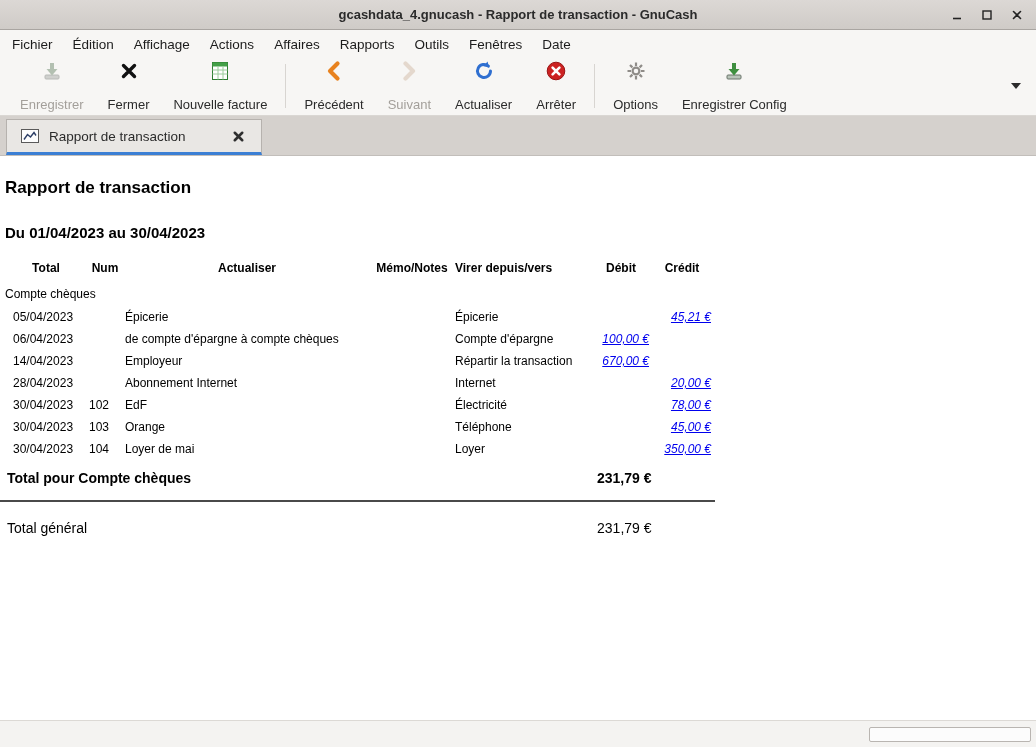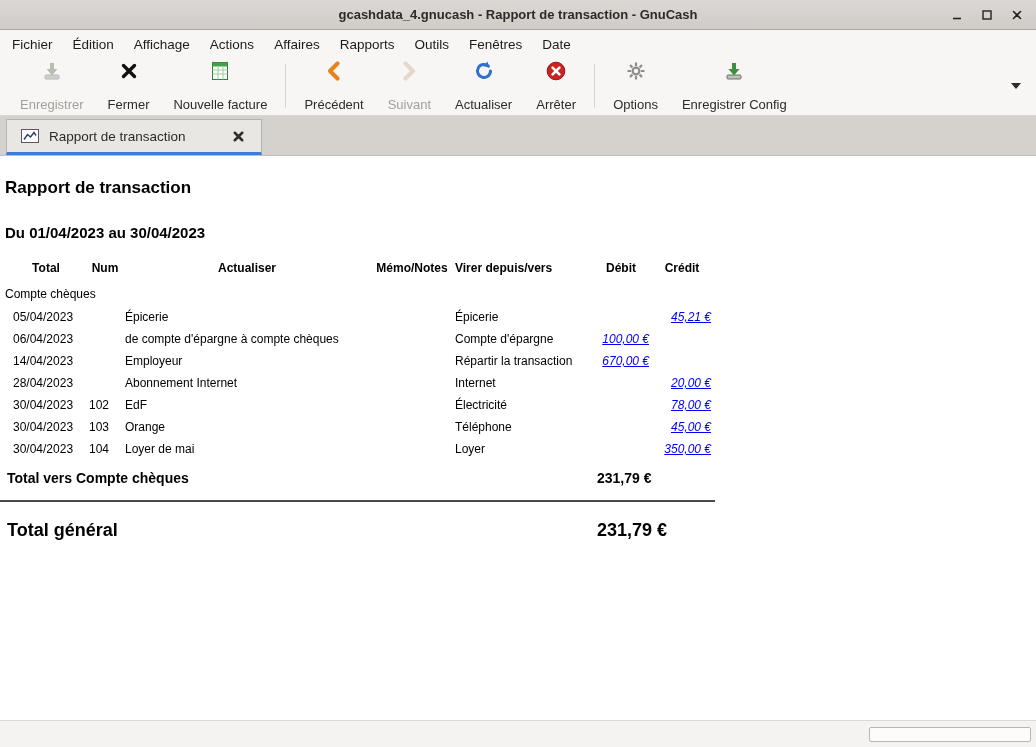--- a/index.html
+++ b/index.html
@@ -59,21 +59,21 @@
   .report-table th.th-amt { padding-right: 10px; }
   .report-table td { font-size: 12px; padding: 4px 2px; vertical-align: middle; }
   .section-row td { padding: 4px 2px 5px 0; }
   .c-date { padding-left: 8px !important; }
   .c-amt { text-align: right; padding-right: 6px !important; white-space: nowrap; }
   a.amt-link { color: #0000ee; font-style: italic; text-decoration: underline; font-size: 12px; }
   .total-row td { font-weight: bold; font-size: 14px; padding-top: 10px; padding-bottom: 8px; }
   .total-row .c-amt { font-size: 14px; }
 
   .report-divider { width: 715px; margin-left: -5px; border-top: 2px solid #4a4a4a; margin-top: 6px; }
-  .grand-table td { font-weight: bold; font-size: 18px; padding: 6px 2px; }
+  .grand-table td { font-weight: normal; font-size: 14px; padding: 6px 2px; }
   .grand-table .c-amt { padding-right: 6px; }
 
   
   .statusbar { height: 27px; flex: 0 0 27px; background: #f4f3f1; border-top: 1px solid #dcd9d5; position: relative; }
   .progress-bar { position: absolute; right: 5px; top: 6px; width: 162px; height: 15px;
                   background: #fcfcfc; border: 1px solid #b9b5b1; border-radius: 2px; }
 </style>
 </head>
 <body>
 
@@ -328,21 +328,21 @@
           <td class="c-date">30/04/2023</td>
           <td>104</td>
           <td>Loyer de mai</td>
           <td></td>
           <td>Loyer</td>
           <td class="c-amt"><a href="#" class="amt-link"></a></td>
           <td class="c-amt"><a href="#" class="amt-link">350,00 €</a></td>
         </tr>
 
         <tr class="total-row">
-          <td colspan="5">Total vers Compte chèques</td>
+          <td colspan="5">Total pour Compte chèques</td>
           <td class="c-amt">231,79 €</td>
           <td></td>
         </tr>
       </tbody>
     </table>
 
     <div class="report-divider"></div>
 
     <table class="grand-table">
       <colgroup>

